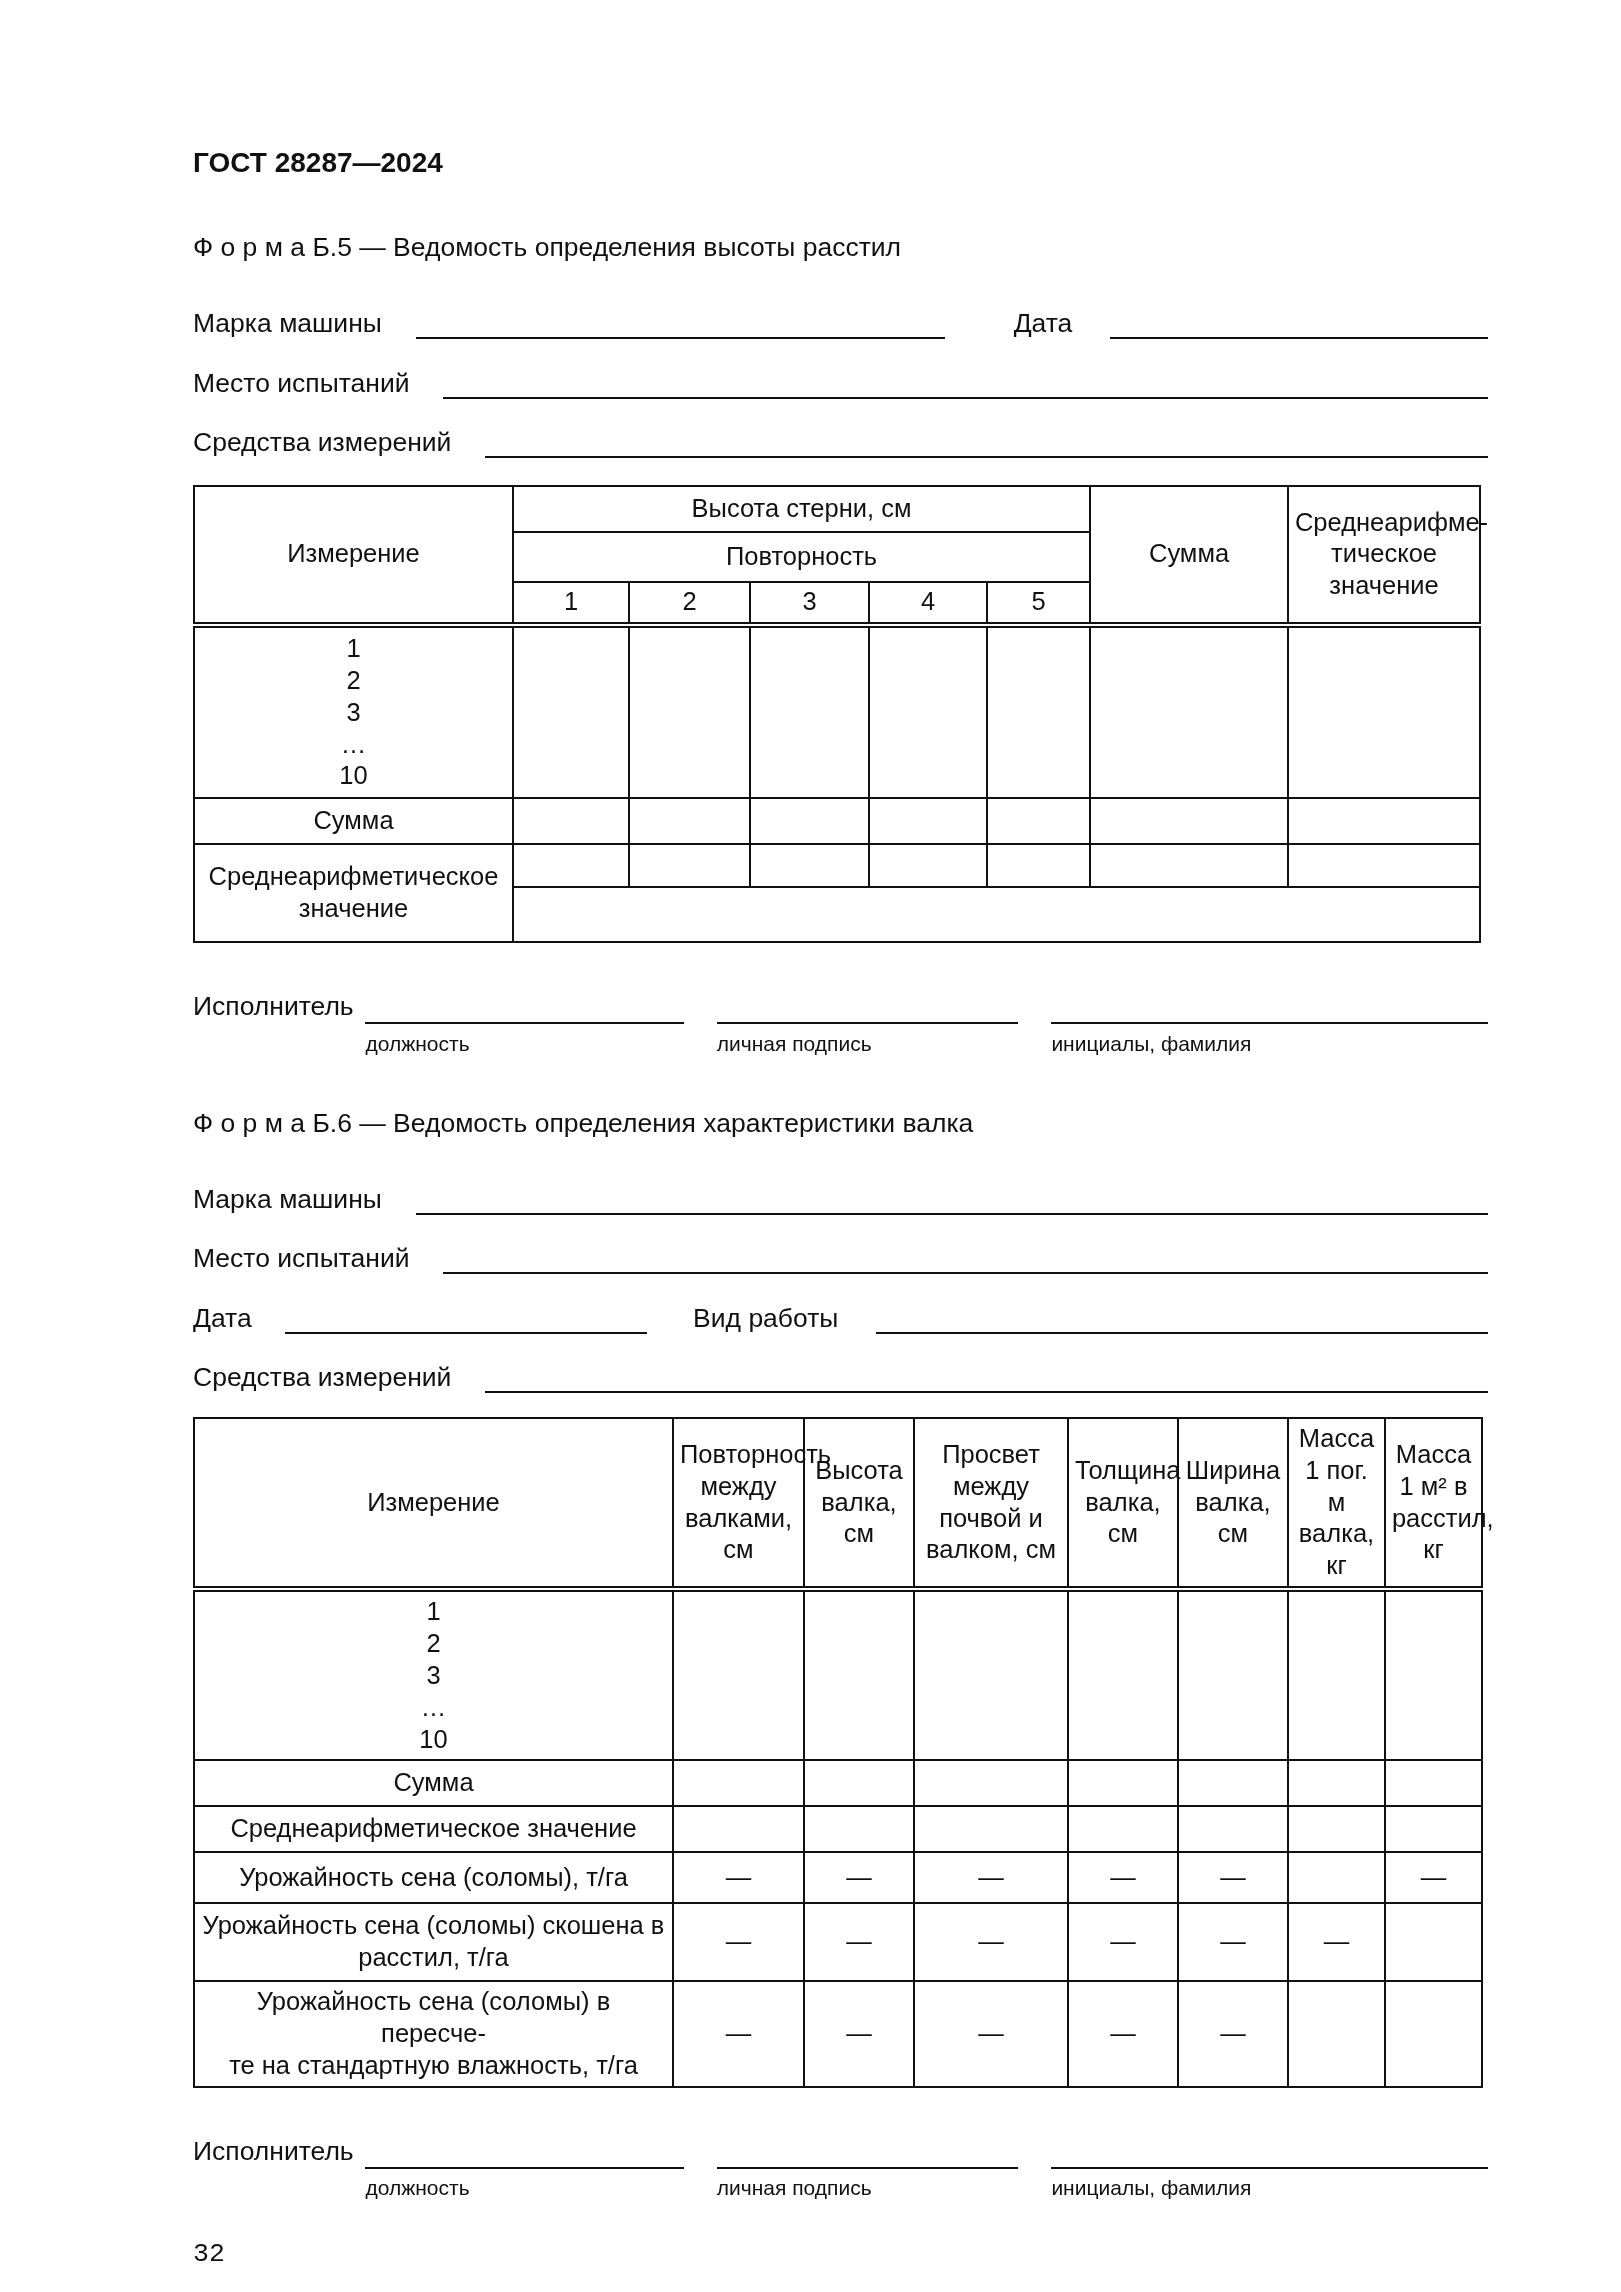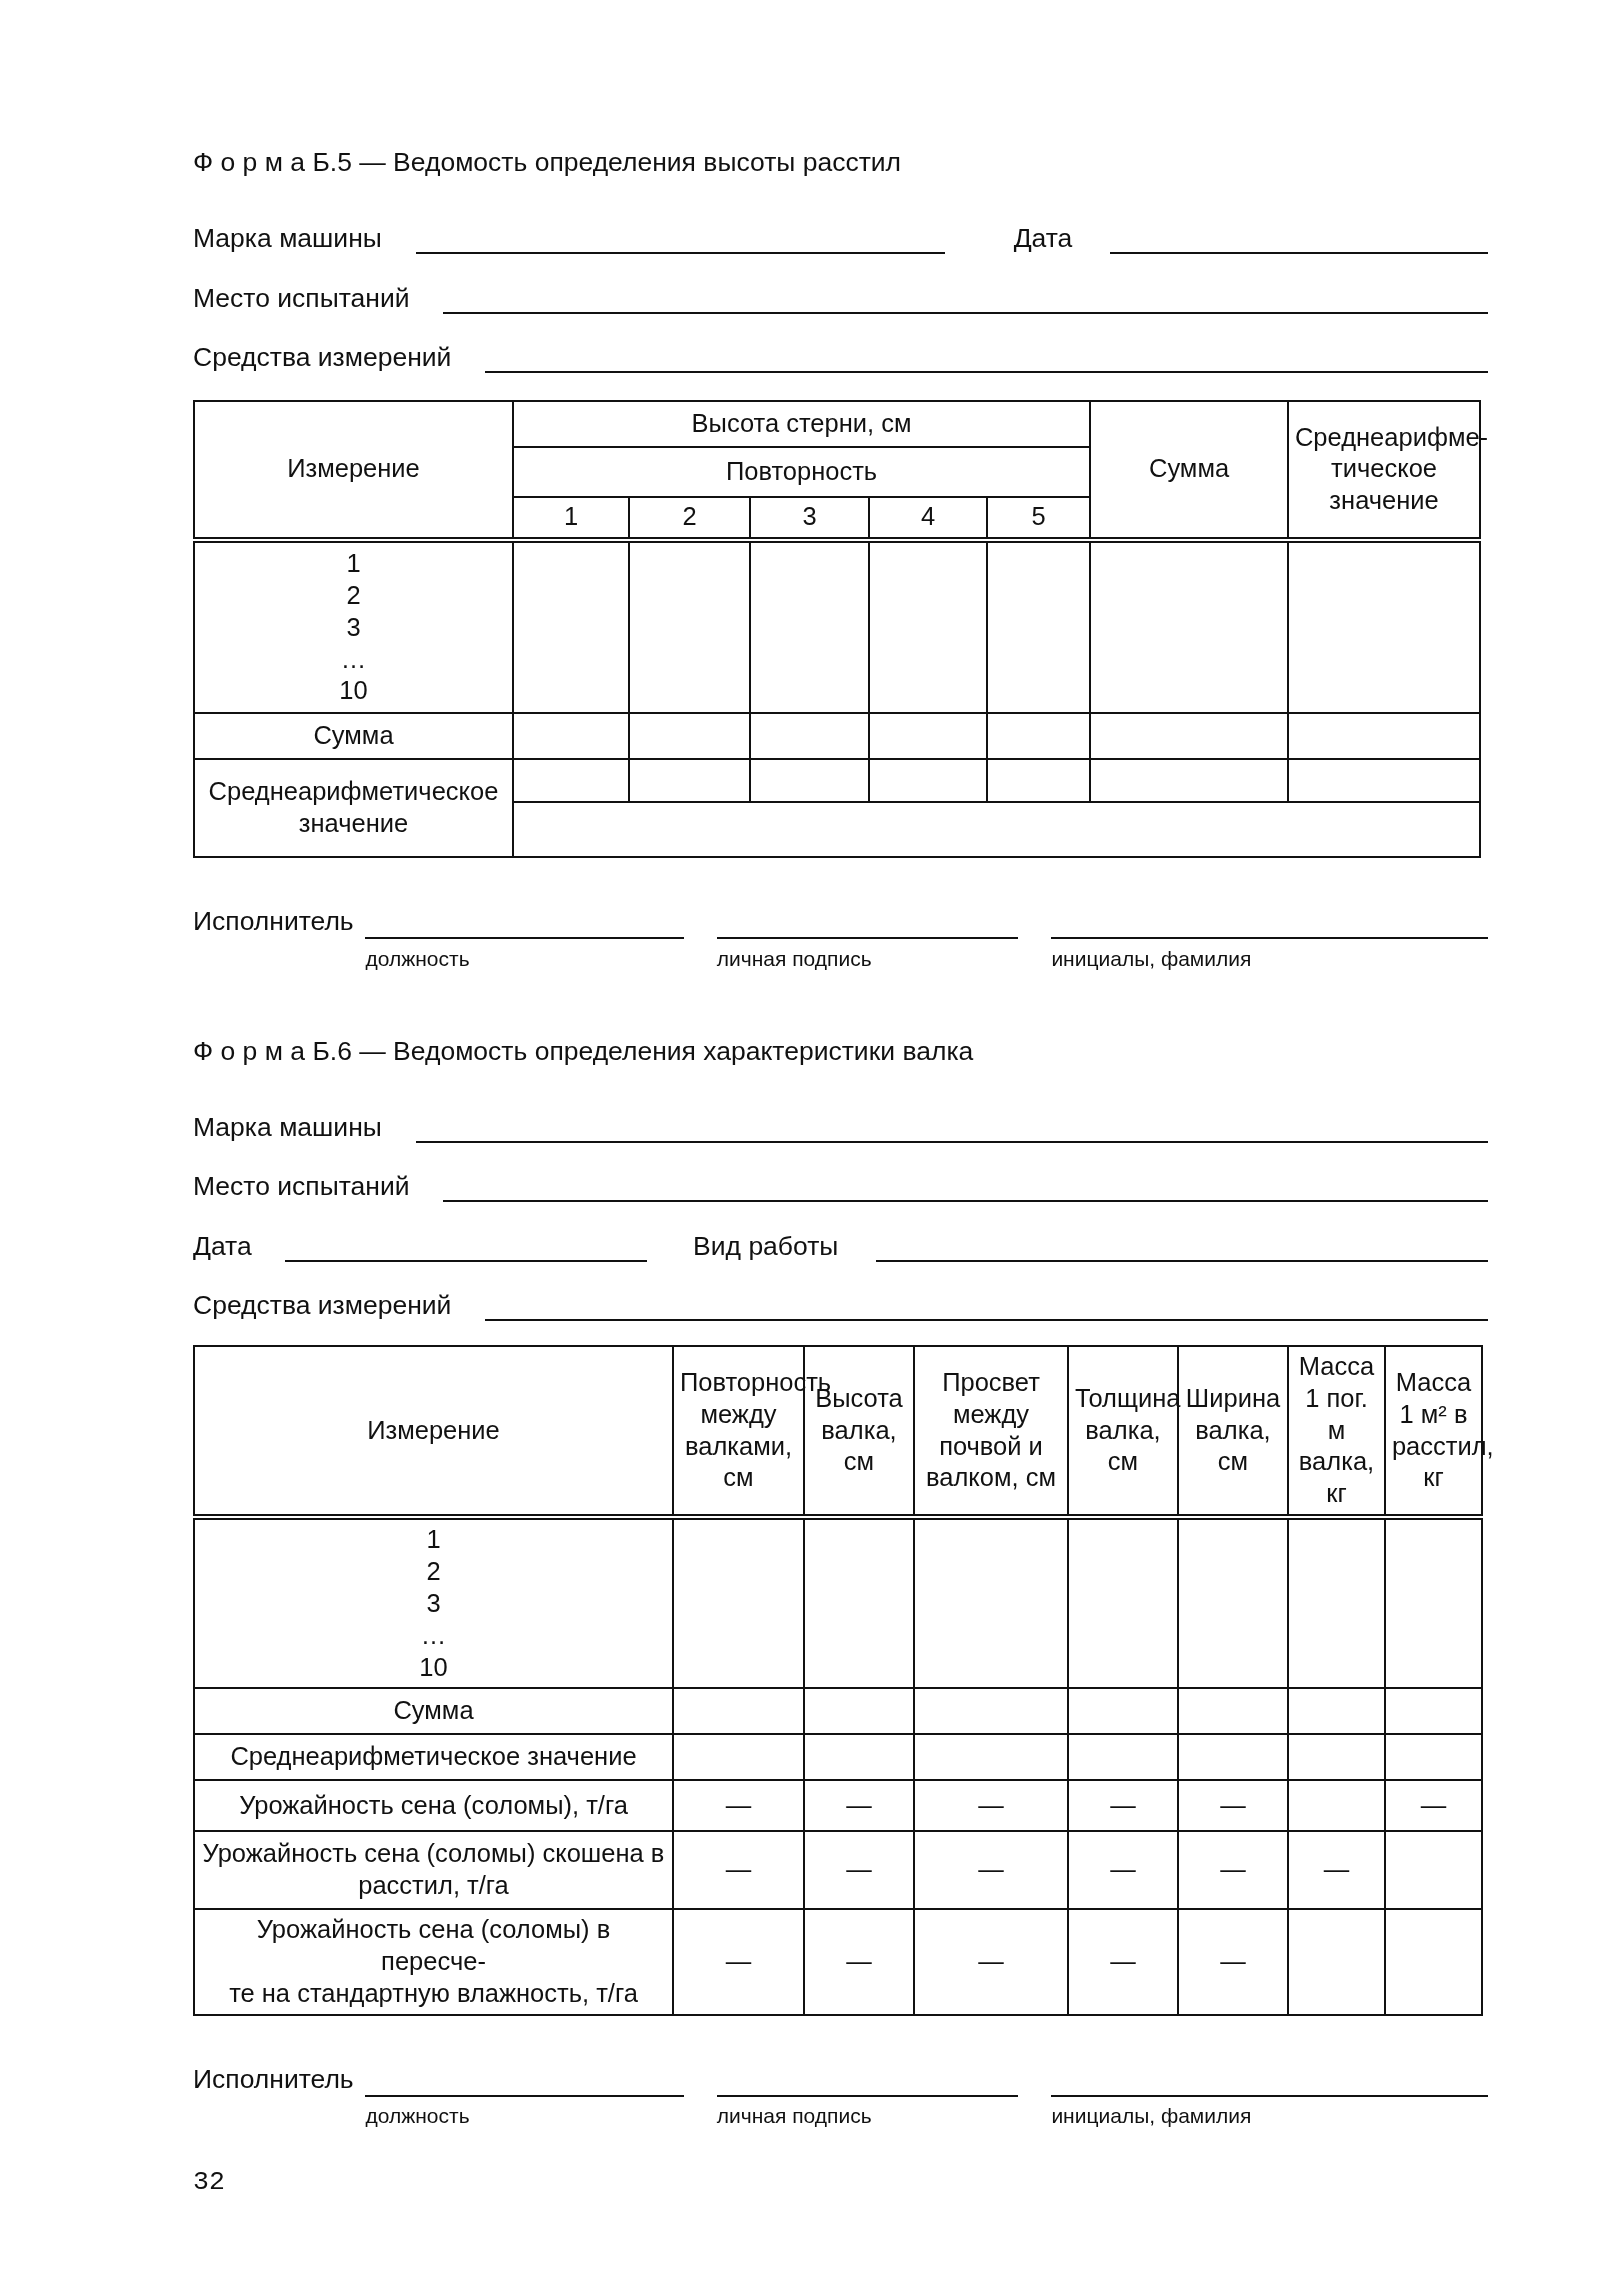--- a/index.html
+++ b/index.html
@@ -34,28 +34,29 @@
 
   .exec{display:flex;align-items:flex-start;margin-top:42px;}
   .exec-label{height:37px;display:flex;align-items:flex-end;padding-right:11.8px;white-space:nowrap;}
   .sig{display:flex;flex-direction:column;}
   .sig1{width:323px;margin-right:33px;}
   .sig2{width:306px;margin-right:33px;}
   .sig3{width:443px;}
   .sig-line{height:37px;border-bottom:2px solid #111;}
   .sig-label{font-size:21px;padding-top:7.8px;}
 
-  .b6-title{margin-top:65px;}
+  .b6-title{margin-top:52px;}
   .page-number{margin-top:39px;font-family:Liberation Mono, monospace;}
 </style>
 </head>
 <body>
 
 <div class="page">
 
+  <div class="gost-header">ГОСТ 28287—2024</div>
 
   <div class="form-title">Ф о р м а  Б.5 — Ведомость определения высоты расстил</div>
 
   <div class="frow">
     <span class="flabel">Марка машины</span>
     <span class="fline fline-fixed1"></span>
     <span class="flabel lbl-gap">Дата</span>
     <span class="fline"></span>
   </div>
 

